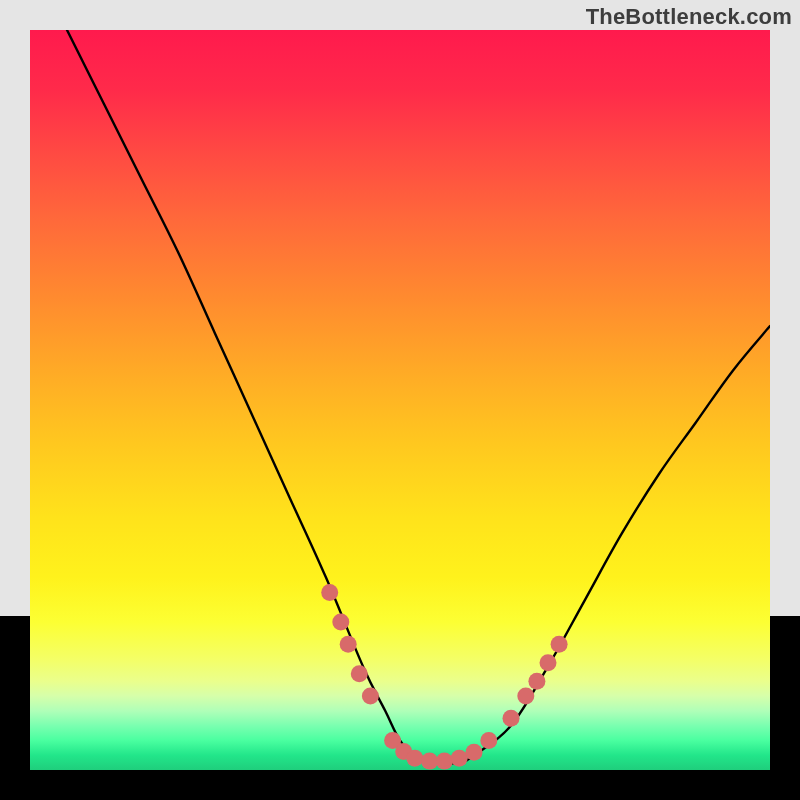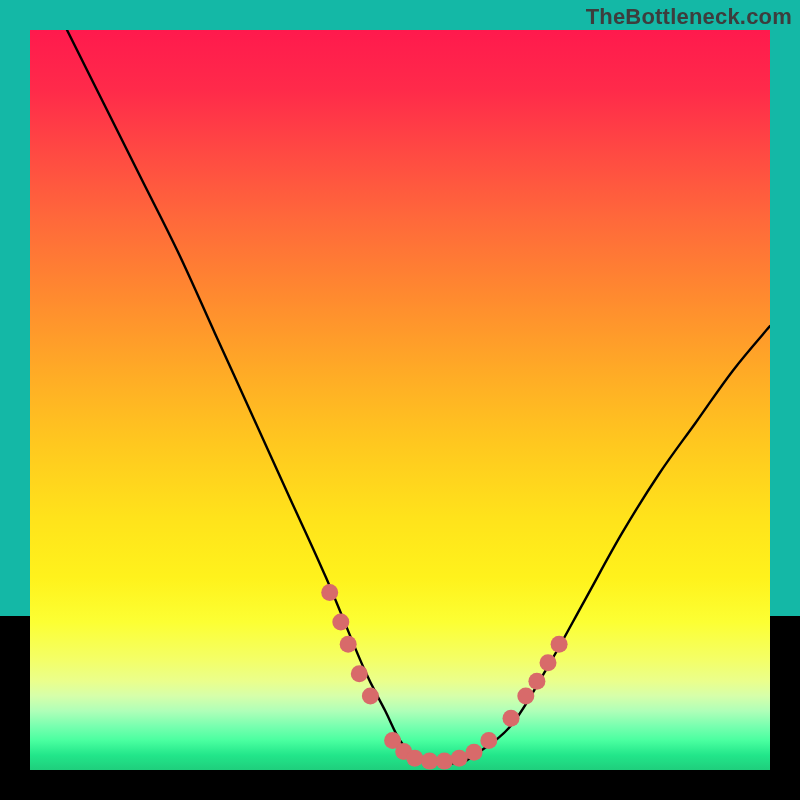--- a/index.html
+++ b/index.html
@@ -10,21 +10,21 @@
     overflow: hidden;
     background: #000;
     font-family: Arial, Helvetica, sans-serif;
   }
   .frame {
     position: absolute;
     left: 0;
     top: 0;
     width: 800px;
     height: 616px;
-    background: #14b8a6;
+    background: #e5e5e5;
   }
   .plot {
     position: absolute;
     left: 30px;
     top: 30px;
     width: 740px;
     height: 740px;
     overflow: hidden;
   }
   .gradient {

